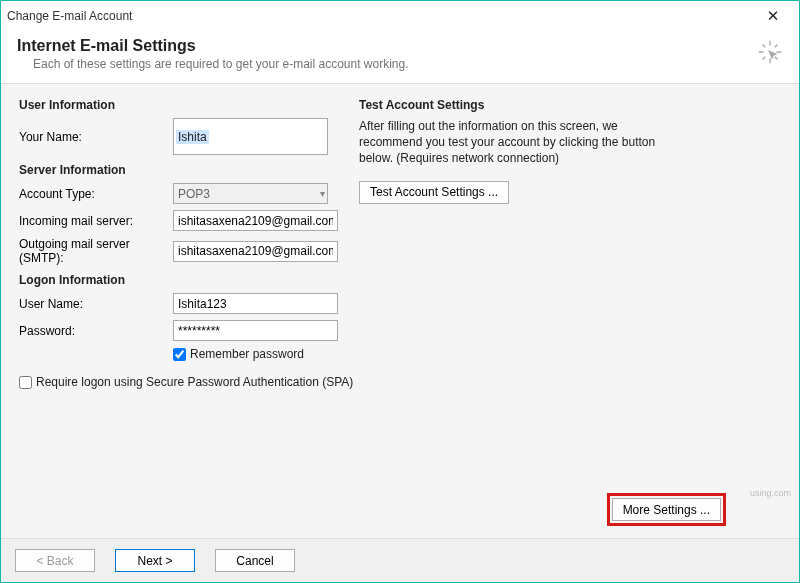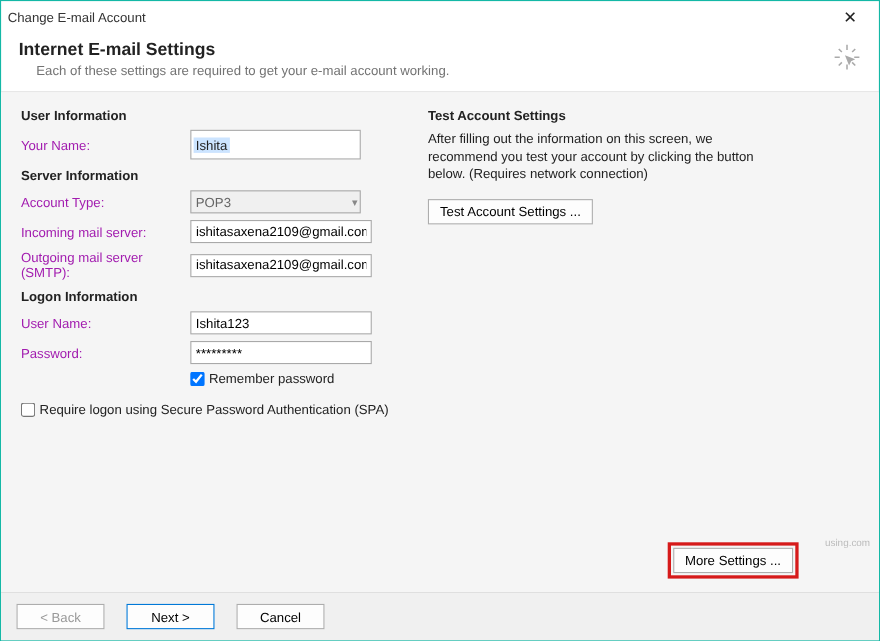--- a/index.html
+++ b/index.html
@@ -5,32 +5,32 @@
     * { box-sizing: border-box; margin: 0; padding: 0; }
     body { font-family: "Segoe UI", Tahoma, sans-serif; font-size: 12px; color: #222; background: #fff; }
     .window { width: 800px; height: 583px; border: 1px solid #14b8a6; position: relative; background: #fff; display: flex; flex-direction: column; }
     .titlebar { display: flex; align-items: center; justify-content: space-between; padding: 4px 8px 4px 6px; font-size: 12px; color: #333; }
     .titlebar .close { width: 36px; height: 22px; display: flex; align-items: center; justify-content: center; font-size: 15px; color: #222; cursor: default; }
     .header { padding: 6px 14px 12px 16px; display: flex; align-items: flex-start; border-bottom: 1px solid #ddd; }
     .header-text { flex: 1; }
     .header-title { font-weight: bold; font-size: 16px; margin-bottom: 2px; }
     .header-sub { font-size: 12px; color: #737373; padding-left: 16px; }
     .header-icon { width: 30px; height: 30px; color: #888; margin-left: 12px; }
-    .content { flex: 1; display: flex; background: #f5f5f5; padding: 14px 18px 8px 18px; position: relative; gap: 30px; }
+    .content { flex: 1; display: flex; background: #f5f5f5; padding: 14px 18px 8px 18px; position: relative; }
     .col-left { flex: 0 0 340px; }
     .col-right { flex: 1; }
     .section-head { font-weight: bold; font-size: 12px; color: #222; margin-bottom: 6px; margin-top: 0; }
     .section-head.mt { margin-top: 8px; }
     .row { display: flex; align-items: center; margin-bottom: 6px; }
-    .row label { flex: 0 0 154px; font-size: 12px; color: #a21caf; }
+    .row label { flex: 0 0 154px; font-size: 12px; color: #000000; }
     .row input[type=text], .row input[type=password], .row .select {
       flex: 0 0 155px; height: 21px; border: 1px solid #a9a9a9; background: #fff;
       font-size: 12px; padding: 0 4px; font-family: inherit;
     }
-    .row .name-input { flex: 0 0 155px; height: 27px; border: 1px solid #a9a9a9; background: #fff; font-size: 12px; padding: 0 2px; display: flex; align-items: center; }
+    .row .name-input { flex: 0 0 155px; height: 37px; border: 1px solid #a9a9a9; background: #fff; font-size: 12px; padding: 0 2px; display: flex; align-items: center; }
     .row .name-val { background: #cce4ff; padding: 0 2px; }
     .row .select { background: #f0f0f0; color: #666; display: flex; align-items: center; justify-content: space-between; padding-right: 2px; }
     .row .select .arrow { color: #888; font-size: 10px; }
     .check-row { display: flex; align-items: center; margin-top: 6px; margin-left: 154px; }
     .check-row input { margin-right: 4px; }
     .spa-row { display: flex; align-items: center; margin-top: 14px; }
     .spa-row input { margin-right: 4px; }
     .right-text { font-size: 12px; color: #222; line-height: 1.35; margin-bottom: 14px; max-width: 320px; }
     .btn { background: #fdfdfd; border: 1px solid #adadad; font-size: 12px; font-family: inherit; padding: 3px 10px; height: 23px; cursor: default; }
     .btn:disabled { color: #999; }

